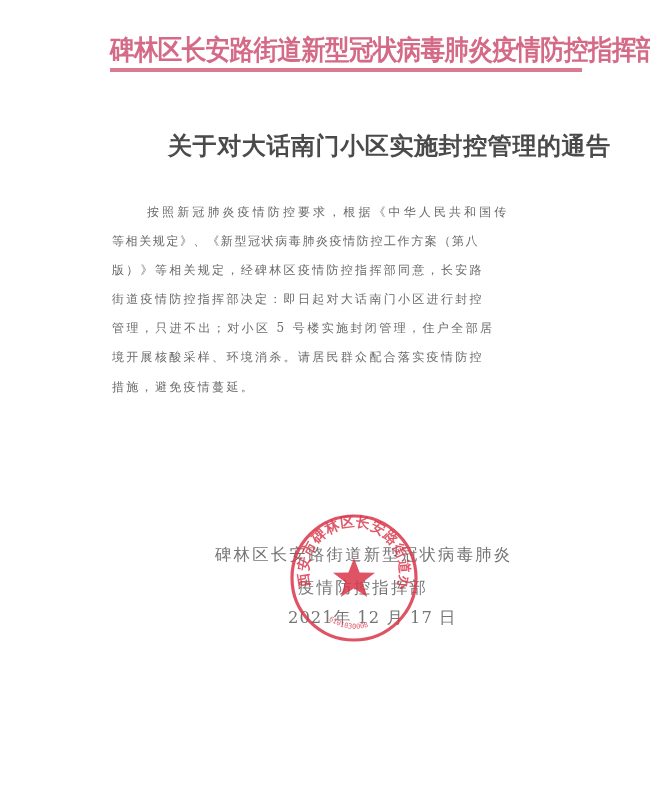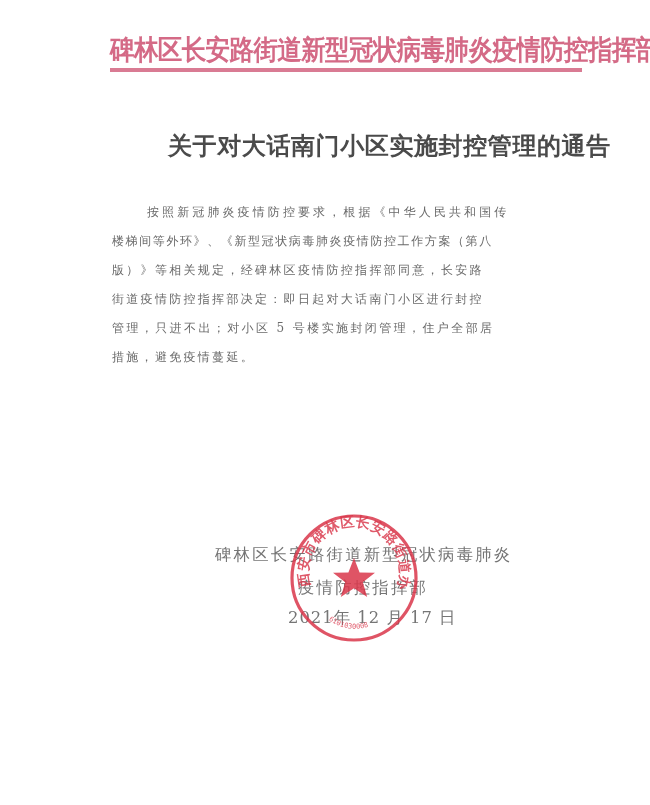--- a/index.html
+++ b/index.html
@@ -45,24 +45,25 @@
 </head>
 <body>
 
 <div class="header-title">碑林区长安路街道新型冠状病毒肺炎疫情防控指挥部</div>
 <div class="header-rule"></div>
 
 <div class="notice-title">关于对大话南门小区实施封控管理的通告</div>
 
 <div class="body-text">
   <span class="body-line indent">按照新冠肺炎疫情防控要求，根据《中华人民共和国传</span>
-  <span class="body-line" style="letter-spacing:1.6px">楼梯间等外环》、《新型冠状病毒肺炎疫情防控工作方案（第八</span>
+  <span class="body-line" style="letter-spacing:1.6px">等相关规定》、《新型冠状病毒肺炎疫情防控工作方案（第八</span>
   <span class="body-line" style="letter-spacing:2.3px">版）》等相关规定，经碑林区疫情防控指挥部同意，长安路</span>
   <span class="body-line" style="letter-spacing:2.3px">街道疫情防控指挥部决定：即日起对大话南门小区进行封控</span>
   <span class="body-line" style="letter-spacing:2.4px">管理，只进不出；对小区 5 号楼实施封闭管理，住户全部居</span>
+  <span class="body-line" style="letter-spacing:2.3px">境开展核酸采样、环境消杀。请居民群众配合落实疫情防控</span>
   <span class="body-line" style="letter-spacing:2.3px">措施，避免疫情蔓延。</span>
 </div>
 
 <div class="sig sig-org1">碑林区长安路街道新型冠状病毒肺炎</div>
 <div class="sig sig-org2">疫情防控指挥部</div>
 <div class="sig sig-date">2021年 12 月 17 日</div>
 
 <div class="stamp">
   <svg width="132" height="132" viewBox="0 0 132 132">
     <defs>

